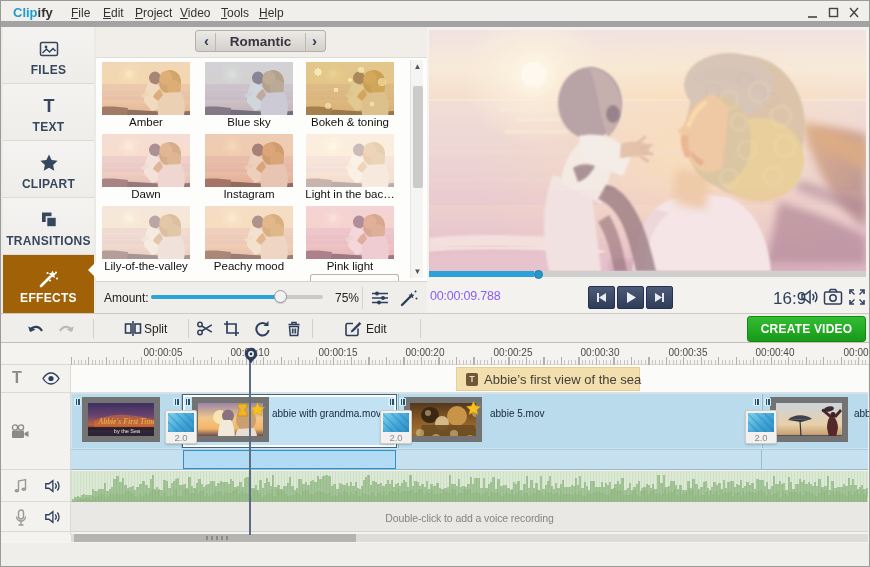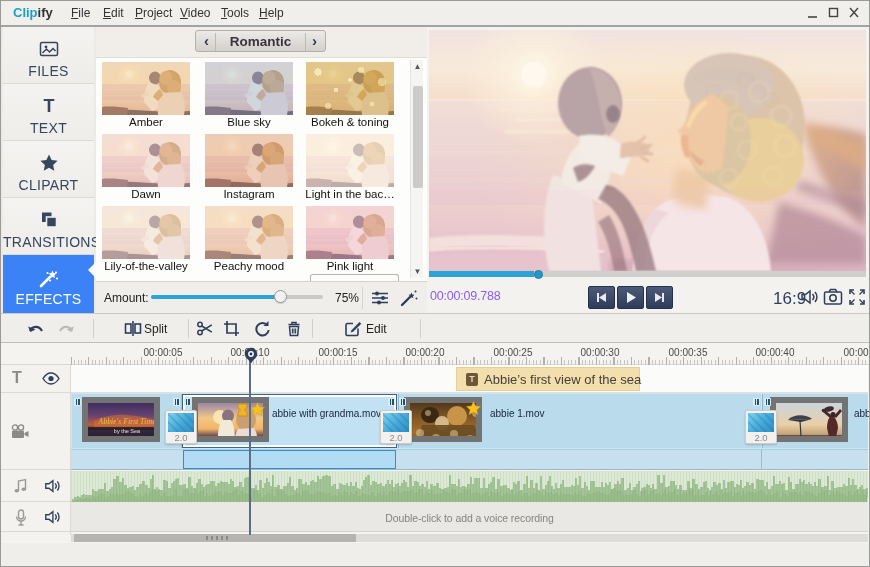--- a/index.html
+++ b/index.html
@@ -1,32 +1,32 @@
 <!DOCTYPE html>
 <html><head>
 <meta charset="utf-8">
 <style>
 *{margin:0;padding:0;box-sizing:border-box}
 html,body{width:870px;height:567px;overflow:hidden}
 body{font-family:"Liberation Sans",sans-serif;-webkit-font-smoothing:antialiased}
 #app{position:relative;width:870px;height:567px;background:#f0eeea}
 #winborder{position:absolute;left:0;top:0;width:870px;height:567px;border:1px solid #9a9a98;z-index:90;pointer-events:none}
 
-#menubar{position:absolute;left:0;top:0;width:870px;height:27px;background:#f1efec;border-bottom:2px solid #a3a3a3}
+#menubar{position:absolute;left:0;top:0;width:870px;height:27px;background:#f1efec;border-bottom:6px solid #a3a3a3}
 .logo{position:absolute;left:13px;top:5px;font-size:13px;font-weight:bold;color:#1b9fc9;letter-spacing:0}
 .logo span{color:#333}
 .menu{position:absolute;top:6px;font-size:12px;color:#333}
 .menu u{text-decoration:underline}
 .winbtn{position:absolute;top:6px;color:#444;font-size:13px}
 
 #sidebar{position:absolute;left:0;top:27px;width:96px;height:286px;background:#eceae6}
 .sbtn{position:absolute;left:3px;width:91px;height:57px;background:linear-gradient(#f5f3f1,#efedea);border-bottom:1px solid #dddad5;text-align:center;color:#36465e}
-.sbtn .lab{position:absolute;left:0;width:100%;top:36px;font-size:14px;font-weight:normal;letter-spacing:.3px}
+.sbtn .lab{position:absolute;left:0;width:100%;top:36px;font-size:12px;font-weight:bold;letter-spacing:.3px}
 .sbtn svg{position:absolute;left:50%;top:11px;transform:translateX(-50%)}
-#fx-active{background:#3b82f6;color:#fff;border-bottom:none}
+#fx-active{background:#a16207;color:#fff;border-bottom:none}
 #fx-notch{position:absolute;left:88px;top:262px;width:0;height:0;border-top:8px solid transparent;border-bottom:8px solid transparent;border-right:8px solid #fdfdfc;z-index:5}
 
 #fxpanel{position:absolute;left:96px;top:27px;width:331px;height:286px;background:#fdfdfc}
 #fxhead{position:absolute;left:0;top:0;width:331px;height:31px;background:#f1eee9;border-bottom:1px solid #e0ddd8}
 #catsel{position:absolute;left:99px;top:3px;width:131px;height:22px;background:linear-gradient(#eceae7,#d3d0cb);border:1px solid #b4b1ac;border-radius:3px;color:#2e3f5c}
 #catsel .chev{position:absolute;top:1px;font-size:15px;font-weight:bold;color:#2e3f5c}
 #catsel .name{position:absolute;left:0;width:100%;top:3px;text-align:center;font-size:13.5px;font-weight:bold;color:#3a3340}
 #catsel .d1{position:absolute;left:19px;top:2px;width:1px;height:18px;background:#bdbab5}
 #catsel .d2{position:absolute;right:19px;top:2px;width:1px;height:18px;background:#bdbab5}
 .th{position:absolute;width:88px;height:53px;overflow:hidden}
@@ -513,20 +513,21 @@
         <path d="M3.5 6.5h9l-.8 9h-7.4z" fill="none" stroke="#2e3f5c" stroke-width="1.5"></path>
         <path d="M6.4 8.5v5M8 8.5v5M9.6 8.5v5" stroke="#2e3f5c" stroke-width="1.1"></path>
       </svg>
     <div class="tsep" style="left:312px"></div>
     <svg class="tico" style="left:345px" width="17" height="17" viewBox="0 0 17 17">
         <path d="M13 8.5V14a1.5 1.5 0 01-1.5 1.5h-9A1.5 1.5 0 011 14V5a1.5 1.5 0 011.5-1.5H8" fill="none" stroke="#2e3f5c" stroke-width="1.6"></path>
         <path d="M6.5 10.2L14.5 2l1.8 1.8-8.2 8-2.4.6z" fill="#2e3f5c"></path>
       </svg>
     <div class="tlabel" style="left:366px">Edit</div>
     <div class="tsep" style="left:420px"></div>
+    <div id="createbtn">CREATE VIDEO</div>
   </div>
 
   <div id="timeline">
     <div id="ruler">
       <div class="rlab" style="left:163px">00:00:05</div>
       <div class="rlab" style="left:250px">00:00:10</div>
       <div class="rlab" style="left:338px">00:00:15</div>
       <div class="rlab" style="left:425px">00:00:20</div>
       <div class="rlab" style="left:513px">00:00:25</div>
       <div class="rlab" style="left:600px">00:00:30</div>
@@ -654,21 +655,21 @@
               <circle cx="60" cy="37" r="5"></circle>
               <circle cx="70" cy="28" r="3.5"></circle>
               <circle cx="18" cy="10" r="3"></circle>
               <circle cx="66" cy="10" r="4"></circle>
             </g>
         </svg>
       </div>
       <svg style="position:absolute;left:395px;top:8px" width="15" height="15" viewBox="0 0 15 15">
           <path d="M7.5 0.5l2.1 4.4 4.9.6-3.6 3.3 1 4.8-4.4-2.5-4.4 2.5 1-4.8L.5 5.5l4.9-.6z" fill="#f5c11e" stroke="#d89c0a" stroke-width=".5"></path>
         </svg>
-      <div class="ctext" style="left:419px;top:15px">abbie 1.mov</div>
+      <div class="ctext" style="left:419px;top:15px">abbie 5.mov</div>
       <div class="handle" style="left:328px"></div>
       <div class="handle" style="left:682px"></div>
 
       <div class="clip" style="left:691px;width:106px;border-left:1px solid #8fb8cf"></div>
       <div class="cthumb" style="left:699px;width:78px">
         <svg width="78" height="43" viewBox="0 0 78 43">
           <defs>
               <linearGradient id="tc4" x1="0" y1="0" x2="0" y2="1">
             <stop offset="0" stop-color="#ccd4dc"></stop>
                 <stop offset=".5" stop-color="#e8d0a8"></stop>

